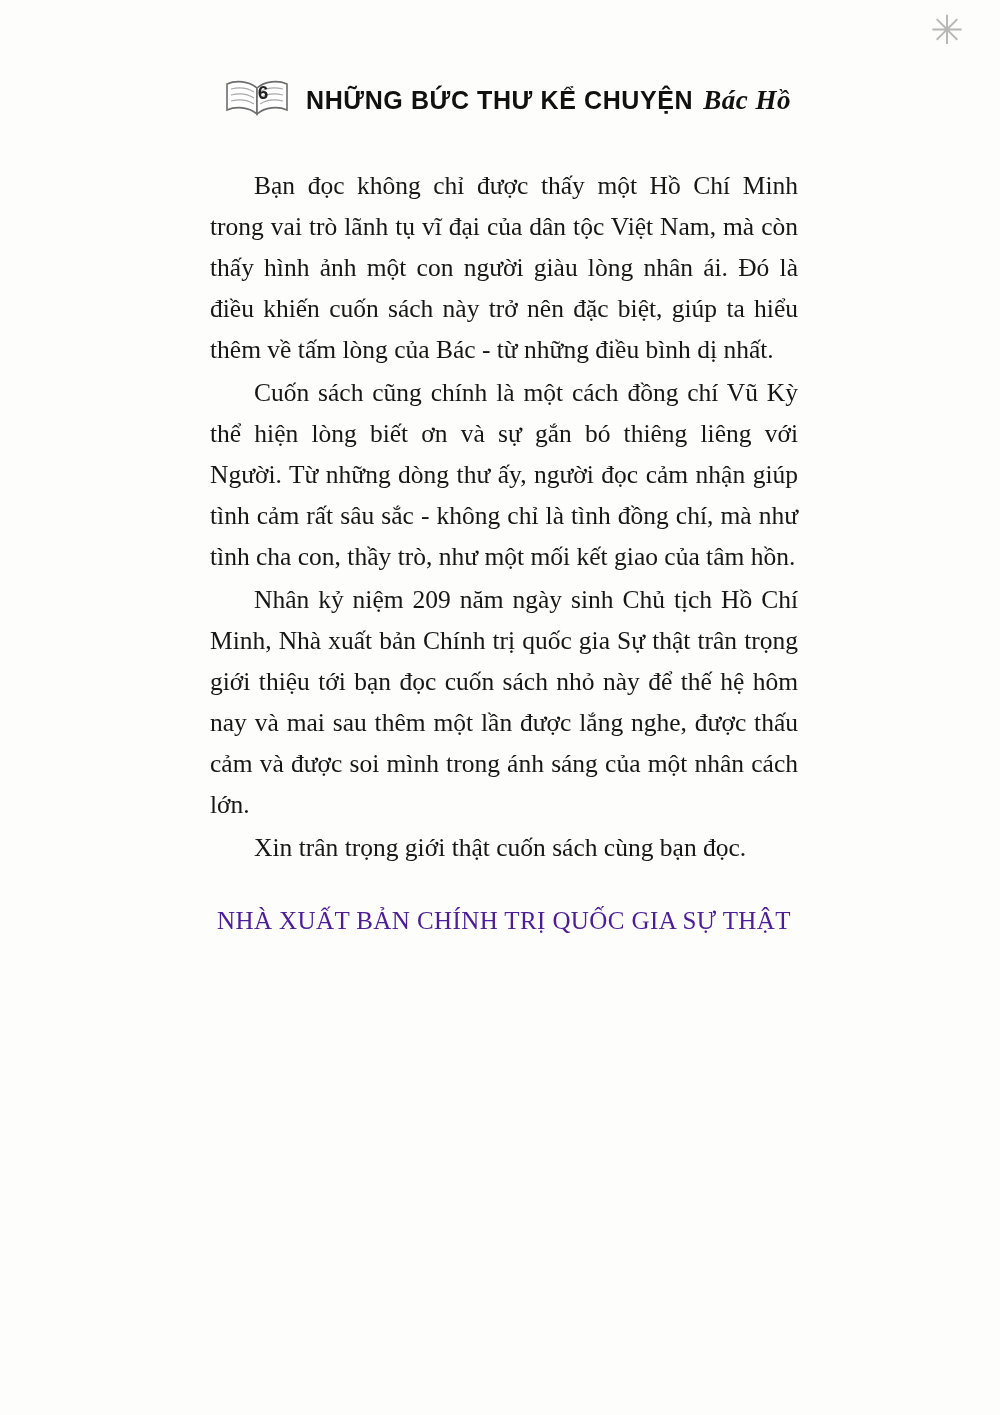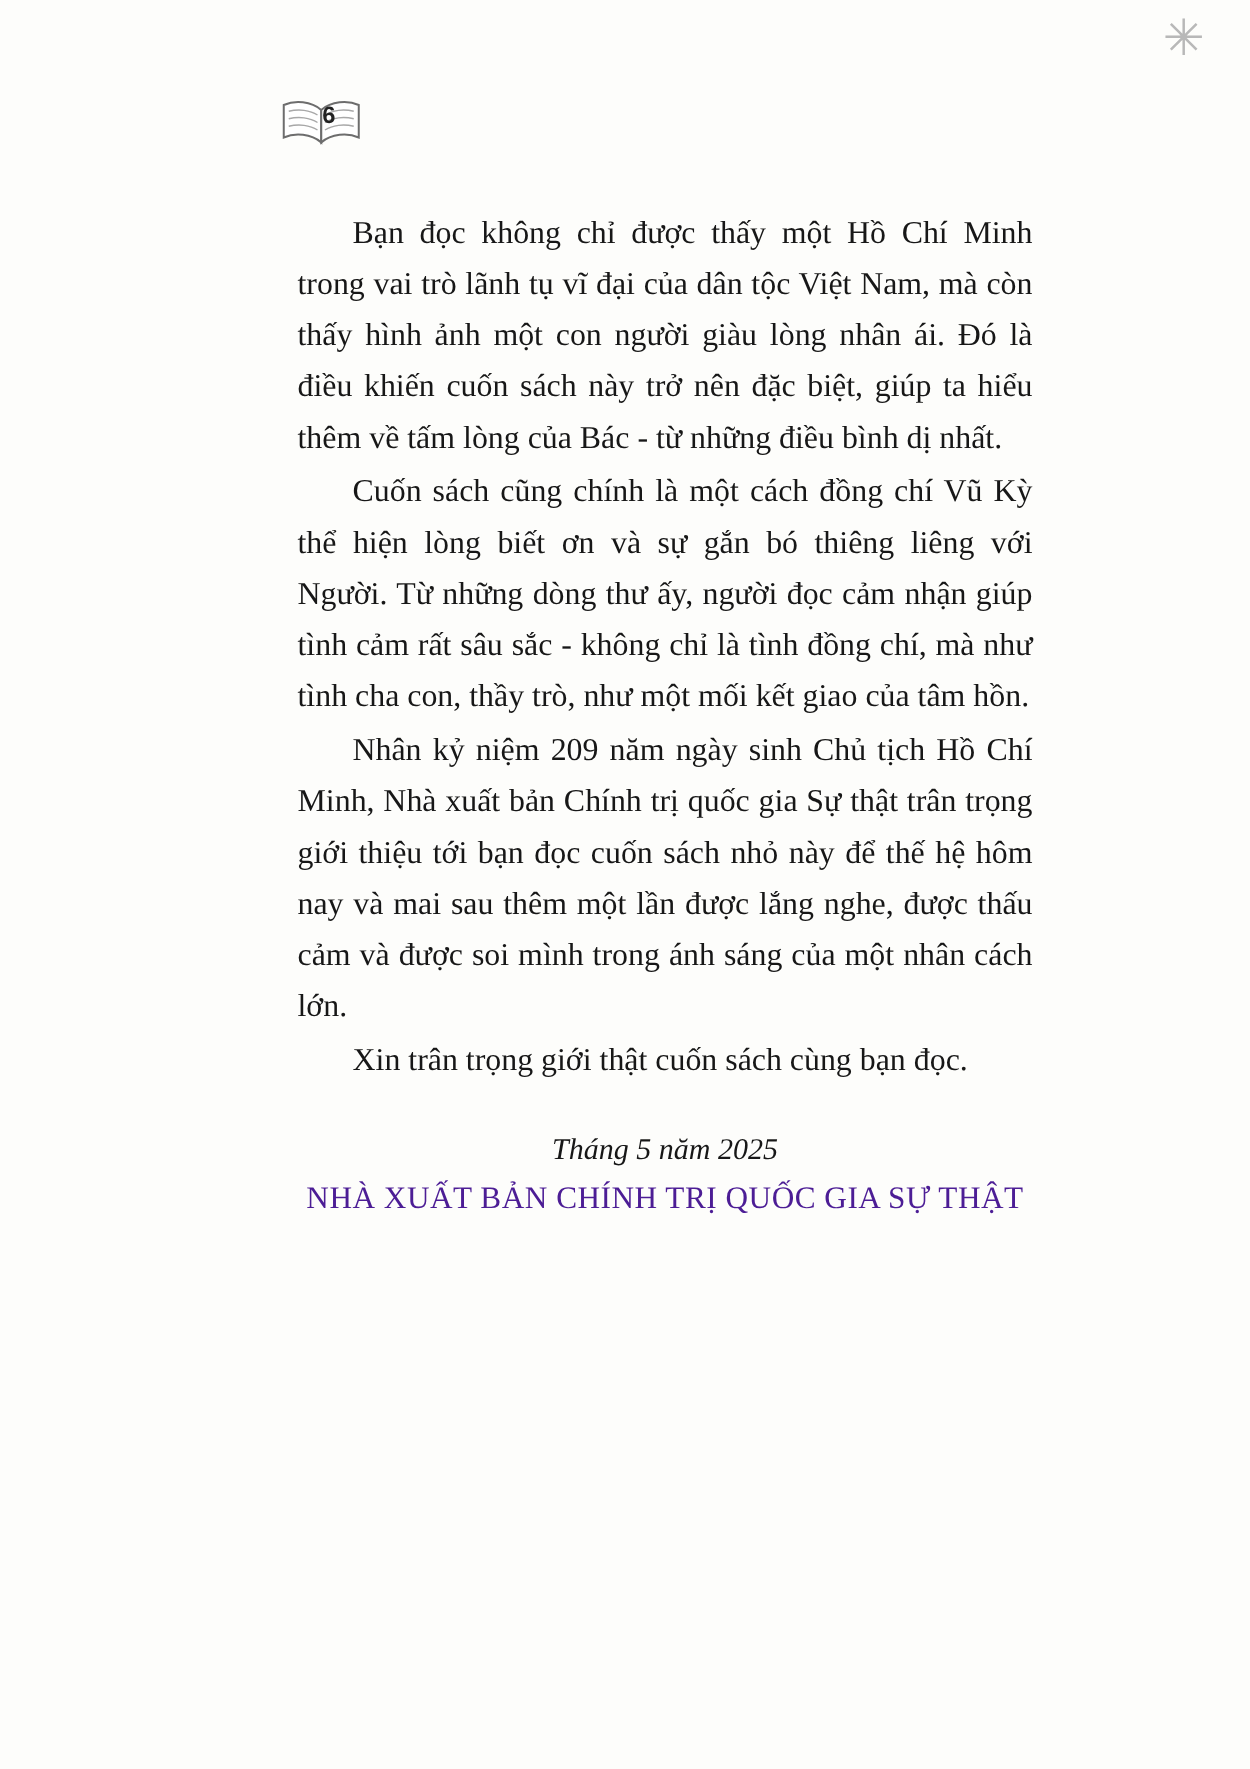--- a/index.html
+++ b/index.html
@@ -81,21 +81,20 @@
     letter-spacing: 0.5px;
     margin-left: 10px;
   }
 
   
   .content {
     position: absolute;
     top: 165px;
     left: 210px;
     width: 588px;
-    margin-left: 28px;
   }
   .para {
     font-size: 25.5px;
     line-height: 41px;
     text-align: justify;
     text-justify: inter-word;
     text-indent: 44px;
     margin: 0 0 2px 0;
     color: #171717;
   }
@@ -133,27 +132,29 @@
         <path d="M35 12 C43 5, 56 4, 65 8 C65 8, 65 34, 65 34 C56 30, 43 31, 35 38 Z" fill="#ffffff" stroke="#6d6d6d" stroke-width="1.6"></path>
         <path d="M9 13 C17 11, 26 12, 32 16" fill="none" stroke="#a8a8a8" stroke-width="1.1"></path>
         <path d="M9 19 C17 17, 26 18, 32 22" fill="none" stroke="#a8a8a8" stroke-width="1.1"></path>
         <path d="M9 25 C17 23, 26 24, 32 28" fill="none" stroke="#a8a8a8" stroke-width="1.1"></path>
         <path d="M61 13 C53 11, 44 12, 38 16" fill="none" stroke="#a8a8a8" stroke-width="1.1"></path>
         <path d="M61 19 C53 17, 44 18, 38 22" fill="none" stroke="#a8a8a8" stroke-width="1.1"></path>
         <path d="M61 25 C53 23, 44 24, 38 28" fill="none" stroke="#a8a8a8" stroke-width="1.1"></path>
       </svg>
       <span class="header-page-number">6</span>
     </div>
+    <div class="header-title">
+      <span>NHỮNG BỨC THƯ KỂ CHUYỆN</span><span class="header-title-script">Bác Hồ</span>
+    </div>
   </div>
 
   <div class="content">
     <p class="para">Bạn đọc không chỉ được thấy một Hồ Chí Minh trong vai trò lãnh tụ vĩ đại của dân tộc Việt Nam, mà còn thấy hình ảnh một con người giàu lòng nhân ái. Đó là điều khiến cuốn sách này trở nên đặc biệt, giúp ta hiểu thêm về tấm lòng của Bác - từ những điều bình dị nhất.</p>
     <p class="para">Cuốn sách cũng chính là một cách đồng chí Vũ Kỳ thể hiện lòng biết ơn và sự gắn bó thiêng liêng với Người. Từ những dòng thư ấy, người đọc cảm nhận giúp tình cảm rất sâu sắc - không chỉ là tình đồng chí, mà như tình cha con, thầy trò, như một mối kết giao của tâm hồn.</p>
     <p class="para">Nhân kỷ niệm 209 năm ngày sinh Chủ tịch Hồ Chí Minh, Nhà xuất bản Chính trị quốc gia Sự thật trân trọng giới thiệu tới bạn đọc cuốn sách nhỏ này để thế hệ hôm nay và mai sau thêm một lần được lắng nghe, được thấu cảm và được soi mình trong ánh sáng của một nhân cách lớn.</p>
     <p class="para">Xin trân trọng giới thật cuốn sách cùng bạn đọc.</p>
 
     <div class="signature-block">
-      <p class="sig-date">Tháng 5 năm 2025</p>
       <p class="sig-publisher">NHÀ XUẤT BẢN CHÍNH TRỊ QUỐC GIA SỰ THẬT</p>
     </div>
   </div>
 
 </div>
 
 </body></html>

